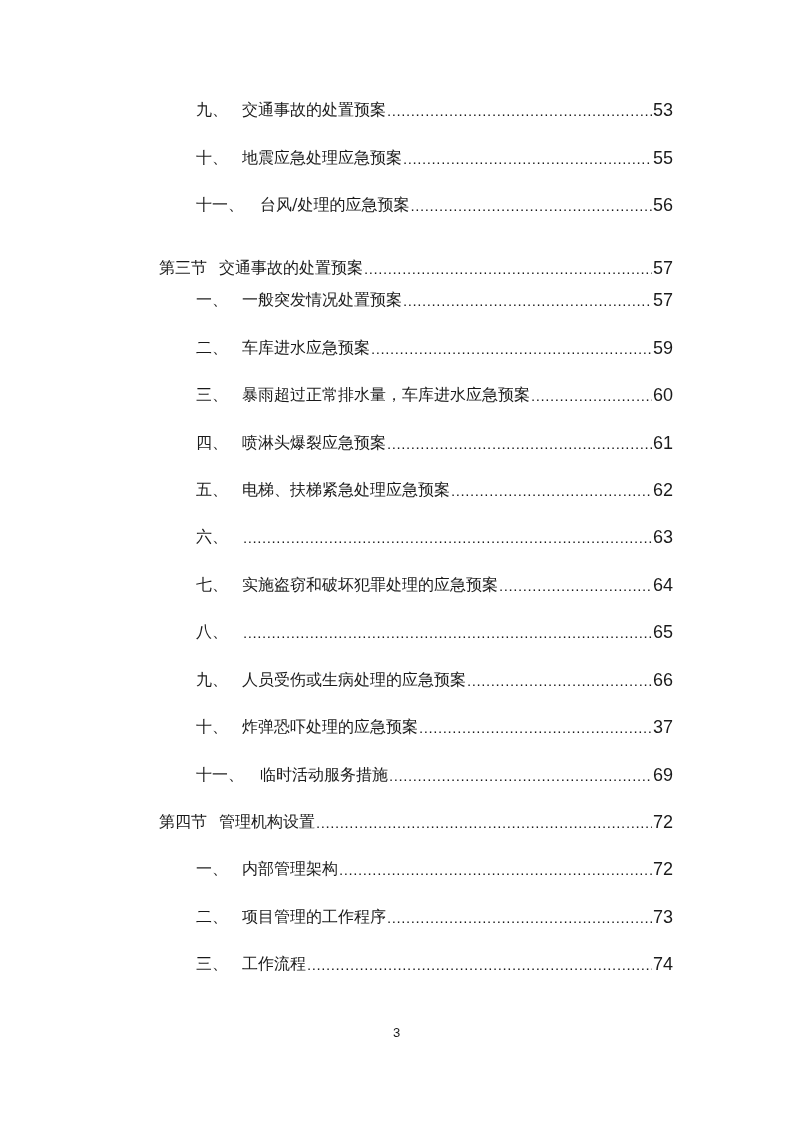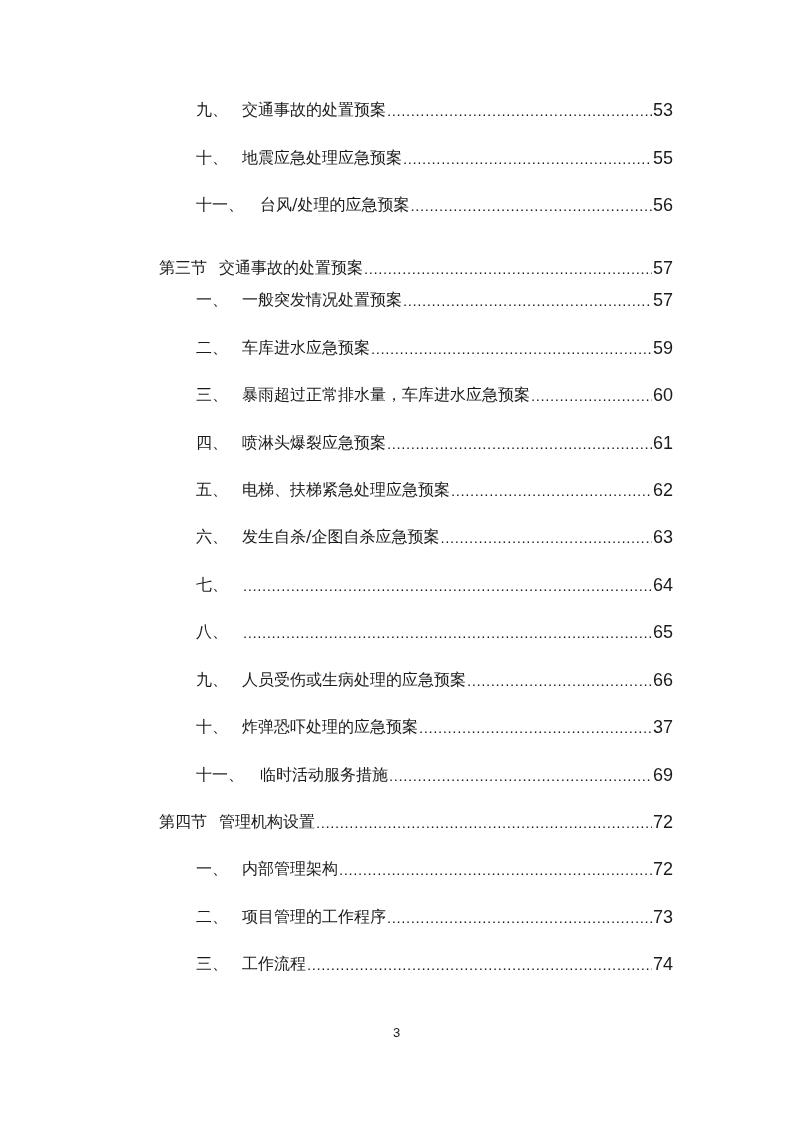--- a/index.html
+++ b/index.html
@@ -83,27 +83,27 @@
 
     <div class="entry lvl2" style="top:476px">
       <span class="num">五、</span>
       <span class="title">电梯、扶梯紧急处理应急预案</span>
       <span class="leader"></span>
       <span class="page-no">62</span>
     </div>
 
     <div class="entry lvl2" style="top:523px">
       <span class="num">六、</span>
-      <span class="title">发生自杀/企图自杀应急预案</span>
       <span class="leader"></span>
       <span class="page-no">63</span>
     </div>
 
     <div class="entry lvl2" style="top:571px">
       <span class="num">七、</span>
+      <span class="title">实施盗窃和破坏犯罪处理的应急预案</span>
       <span class="leader"></span>
       <span class="page-no">64</span>
     </div>
 
     <div class="entry lvl2" style="top:618px">
       <span class="num">八、</span>
       <span class="leader"></span>
       <span class="page-no">65</span>
     </div>
 

